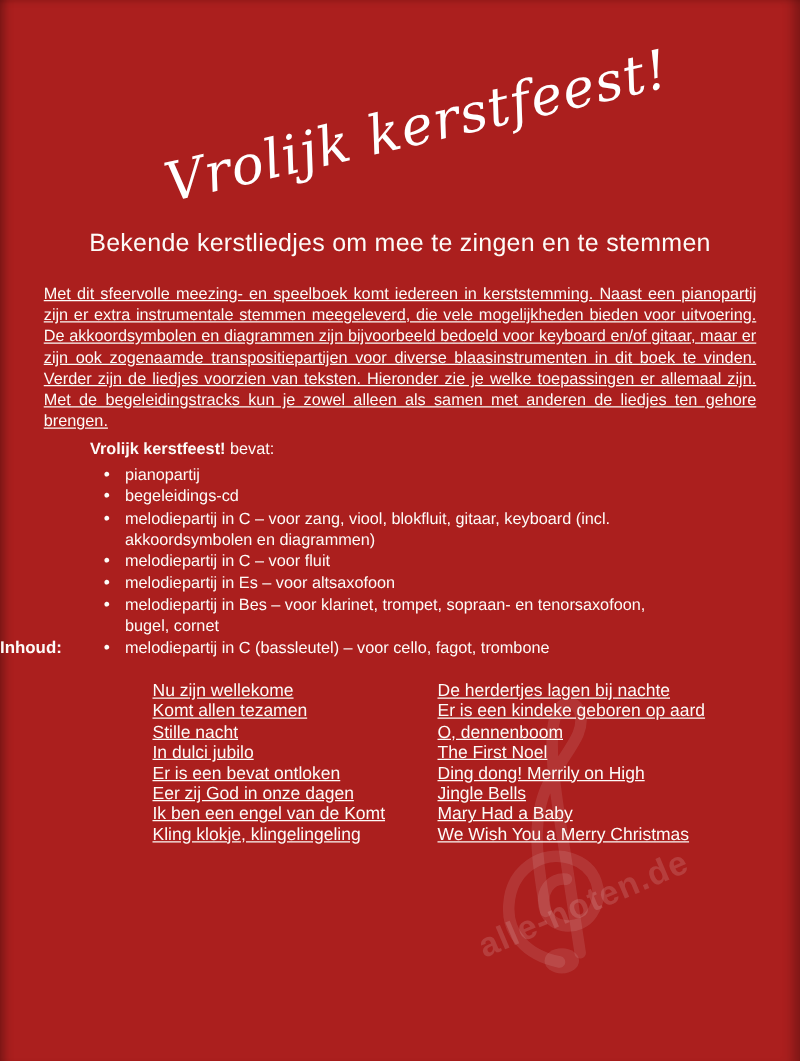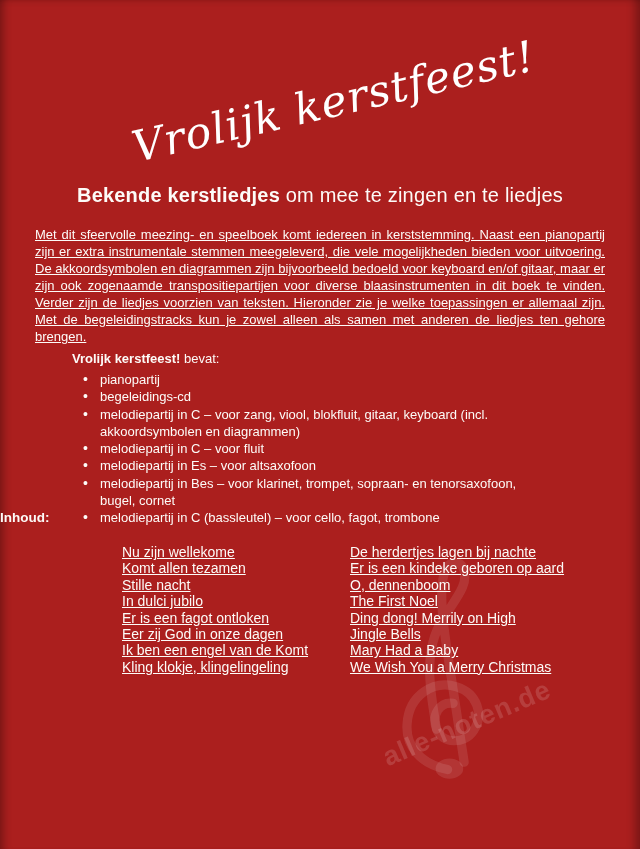--- a/index.html
+++ b/index.html
@@ -28,21 +28,21 @@
     color:#ffffff;
     white-space:nowrap;
   }
   .subtitle{
     position:absolute;
     left:0;top:184px;width:640px;
     text-align:center;
     font-size:20px;
     letter-spacing:.2px;
   }
-  .subtitle .b{font-weight:bold;}
+  .subtitle .b{font-weight:normal;}
   .intro{
     position:absolute;
     left:35px;top:226px;width:570px;
     font-size:13px;line-height:17px;
     text-align:justify;
     text-decoration:underline;
   }
   .bevat{
     position:absolute;
     left:35px;top:350px;width:540px;
@@ -101,21 +101,21 @@
   }
 </style>
 </head>
 <body>
 
 <div class="page">
 
   <div class="script-title">Vrolijk kerstfeest!</div>
 
   <div class="subtitle">
-    <span class="b">Bekende kerstliedjes</span><span> om mee te zingen en te liedjes</span>
+    <span class="b">Bekende kerstliedjes</span><span> om mee te zingen en te stemmen</span>
   </div>
 
   <div class="intro">Met dit sfeervolle meezing- en speelboek komt iedereen in kerststemming. Naast een pianopartij zijn er extra instrumentale stemmen meegeleverd, die vele mogelijkheden bieden voor uitvoering. De akkoordsymbolen en diagrammen zijn bijvoorbeeld bedoeld voor keyboard en/of gitaar, maar er zijn ook zogenaamde transpositiepartijen voor diverse blaasinstrumenten in dit boek te vinden. Verder zijn de liedjes voorzien van teksten. Hieronder zie je welke toepassingen er allemaal zijn. Met de begeleidingstracks kun je zowel alleen als samen met anderen de liedjes ten gehore brengen.</div>
 
   <div class="bevat">
     <div class="bevat-heading">
       <span class="b">Vrolijk kerstfeest!</span><span> bevat:</span>
     </div>
     <ul class="bevat-list">
       <li>pianopartij</li>
@@ -128,21 +128,21 @@
     </ul>
   </div>
 
   <div class="inhoud-heading">Inhoud:</div>
 
   <div class="song-col left">
     <div>Nu zijn wellekome</div>
     <div>Komt allen tezamen</div>
     <div>Stille nacht</div>
     <div>In dulci jubilo</div>
-    <div>Er is een fagot ontloken</div>
+    <div>Er is een bevat ontloken</div>
     <div>Eer zij God in onze dagen</div>
     <div>Ik ben een engel van de Komt</div>
     <div>Kling klokje, klingelingeling</div>
   </div>
 
   <div class="song-col right">
     <div>De herdertjes lagen bij nachte</div>
     <div>Er is een kindeke geboren op aard</div>
     <div>O, dennenboom</div>
     <div>The First Noel</div>

